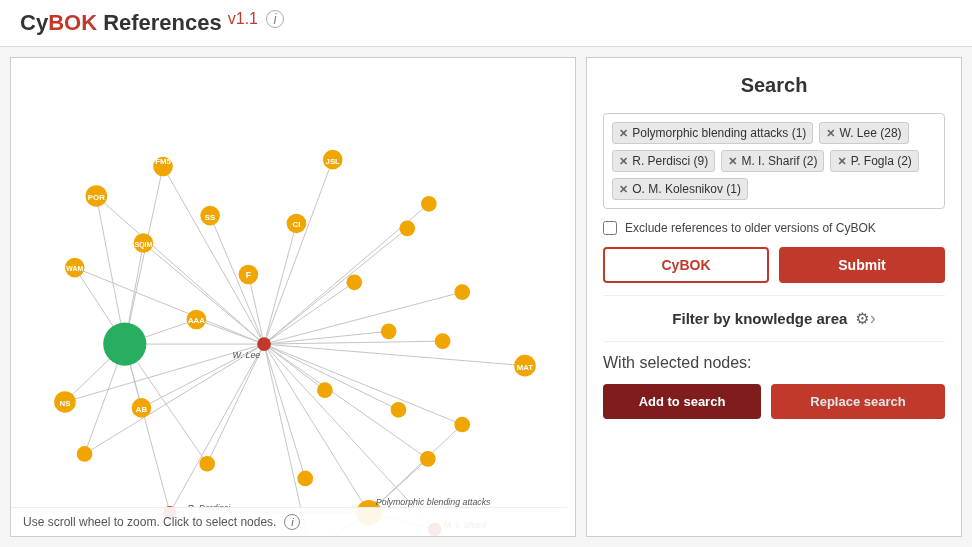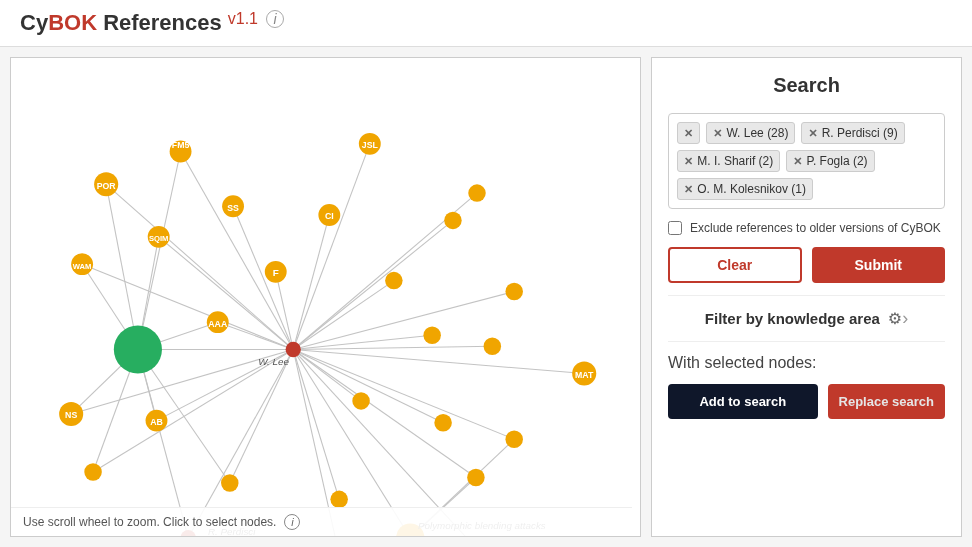--- a/index.html
+++ b/index.html
@@ -91,21 +91,21 @@
       justify-content: center;
       font-size: 11px;
       font-style: italic;
       color: #666;
       cursor: pointer;
       flex-shrink: 0;
     }
 
     
     .right-panel {
-      width: 311px;
+      width: 376px;
       background: #fff;
       margin: 10px 10px 10px 0;
       border: 1px solid #ccc;
       padding: 16px;
       display: flex;
       flex-direction: column;
       gap: 12px;
       overflow-y: auto;
     }
 
@@ -238,22 +238,22 @@
       margin-bottom: 12px;
     }
 
     .selected-buttons {
       display: flex;
       gap: 10px;
     }
 
     .btn-add-search {
       flex: 1;
-      padding: 10px 24px;
-      background: #0f172a;
+      padding: 10px 0;
+      background: #7f1d1d;
       color: #fff;
       border: none;
       border-radius: 4px;
       font-size: 13px;
       font-weight: bold;
       cursor: pointer;
     }
 
     .btn-replace-search {
       flex: 1;
@@ -415,20 +415,21 @@
       <span class="info-circle">i</span>
     </div>
   </div>
 
   <div class="right-panel">
     <div class="panel-title">Search</div>
 
     <div class="search-tags">
       <span class="tag">
         <span class="tag-close">✕</span>
+        <span>Polymorphic blending attacks (1)</span>
       </span>
       <span class="tag">
         <span class="tag-close">✕</span>
         <span>W. Lee (28)</span>
       </span>
       <span class="tag">
         <span class="tag-close">✕</span>
         <span>R. Perdisci (9)</span>
       </span>
       <span class="tag">
@@ -444,21 +445,21 @@
         <span>O. M. Kolesnikov (1)</span>
       </span>
     </div>
 
     <div class="checkbox-row">
       <input type="checkbox" id="excludeCheck" style="">
       <label for="excludeCheck">Exclude references to older versions of CyBOK</label>
     </div>
 
     <div class="buttons-row">
-      <button class="btn-clear">Clear</button>
+      <button class="btn-clear">CyBOK</button>
       <button class="btn-submit">Submit</button>
     </div>
 
     <div class="filter-section">
       <div class="filter-left">
         <span class="filter-label">Filter by knowledge area</span>
         <span class="filter-icon">⚙</span>
       </div>
       <span class="filter-chevron">›</span>
     </div>

